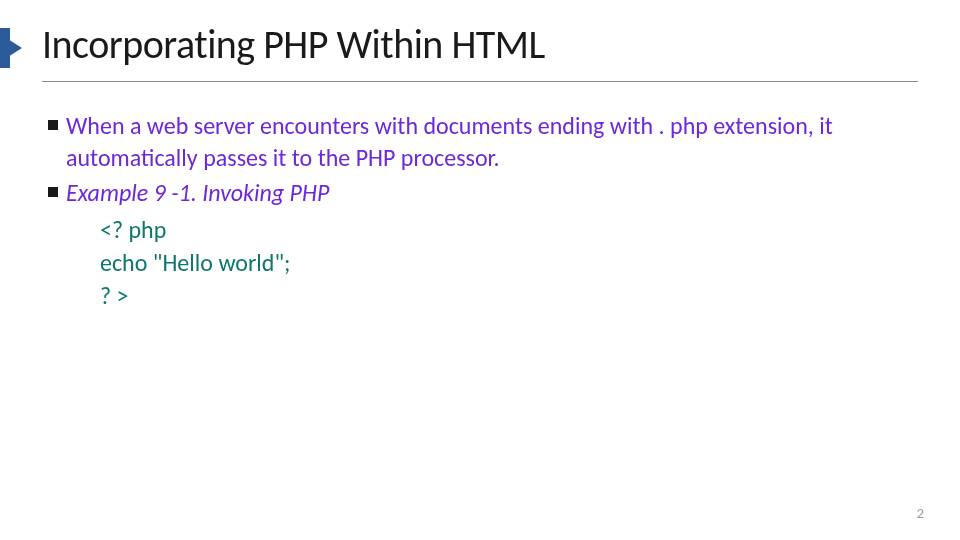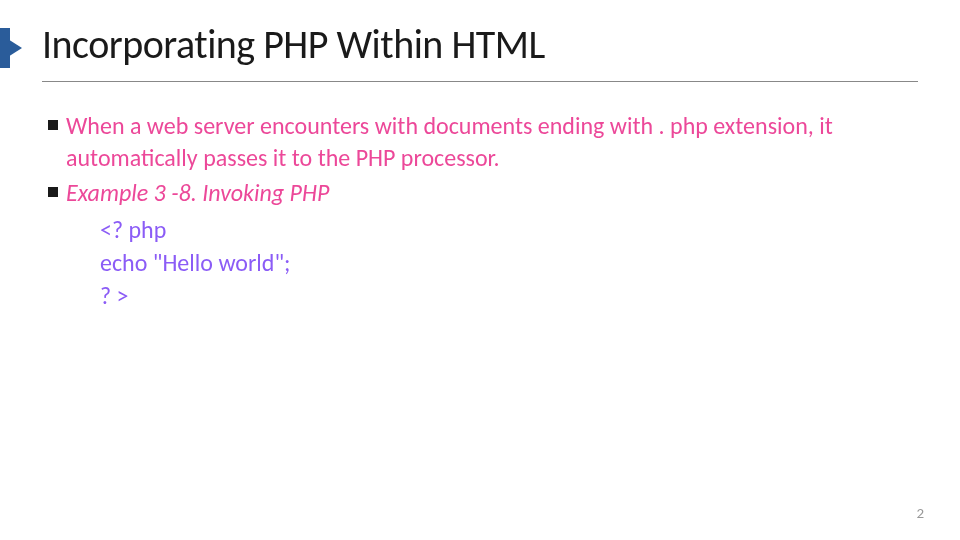--- a/index.html
+++ b/index.html
@@ -65,32 +65,32 @@
     .bullet-marker {
       flex-shrink: 0;
       width: 10px;
       height: 10px;
       background: #1a1a1a;
       margin-top: 10px;
       margin-right: 8px;
     }
     .bullet-text {
       font-size: 24px;
-      color: #ec4899;
+      color: #6d28d9;
     }
     .italic {
       font-style: italic;
     }
     .code-block {
       margin-left: 52px;
       margin-top: 4px;
     }
     .code-line {
       font-size: 24px;
-      color: #8b5cf6;
+      color: #0f766e;
       line-height: 1.38;
     }
     .page-number {
       position: absolute;
       bottom: 18px;
       right: 36px;
       font-size: 15px;
       color: #999;
     }
   </style>
@@ -107,21 +107,21 @@
 
     <div class="bullet-item">
       <div class="bullet-marker"></div>
       <div class="bullet-text">When a web server encounters with documents ending with . php extension, it automatically passes it to the PHP processor.</div>
     </div>
 
 
 
     <div class="bullet-item">
       <div class="bullet-marker"></div>
-      <div class="bullet-text italic">Example 3 -8. Invoking PHP</div>
+      <div class="bullet-text italic">Example 9 -1. Invoking PHP</div>
     </div>
 
     <div class="code-block">
       <div class="code-line">&lt;? php</div>
       <div class="code-line">echo "Hello world";</div>
       <div class="code-line">? &gt;</div>
     </div>
 
   </div>
 

